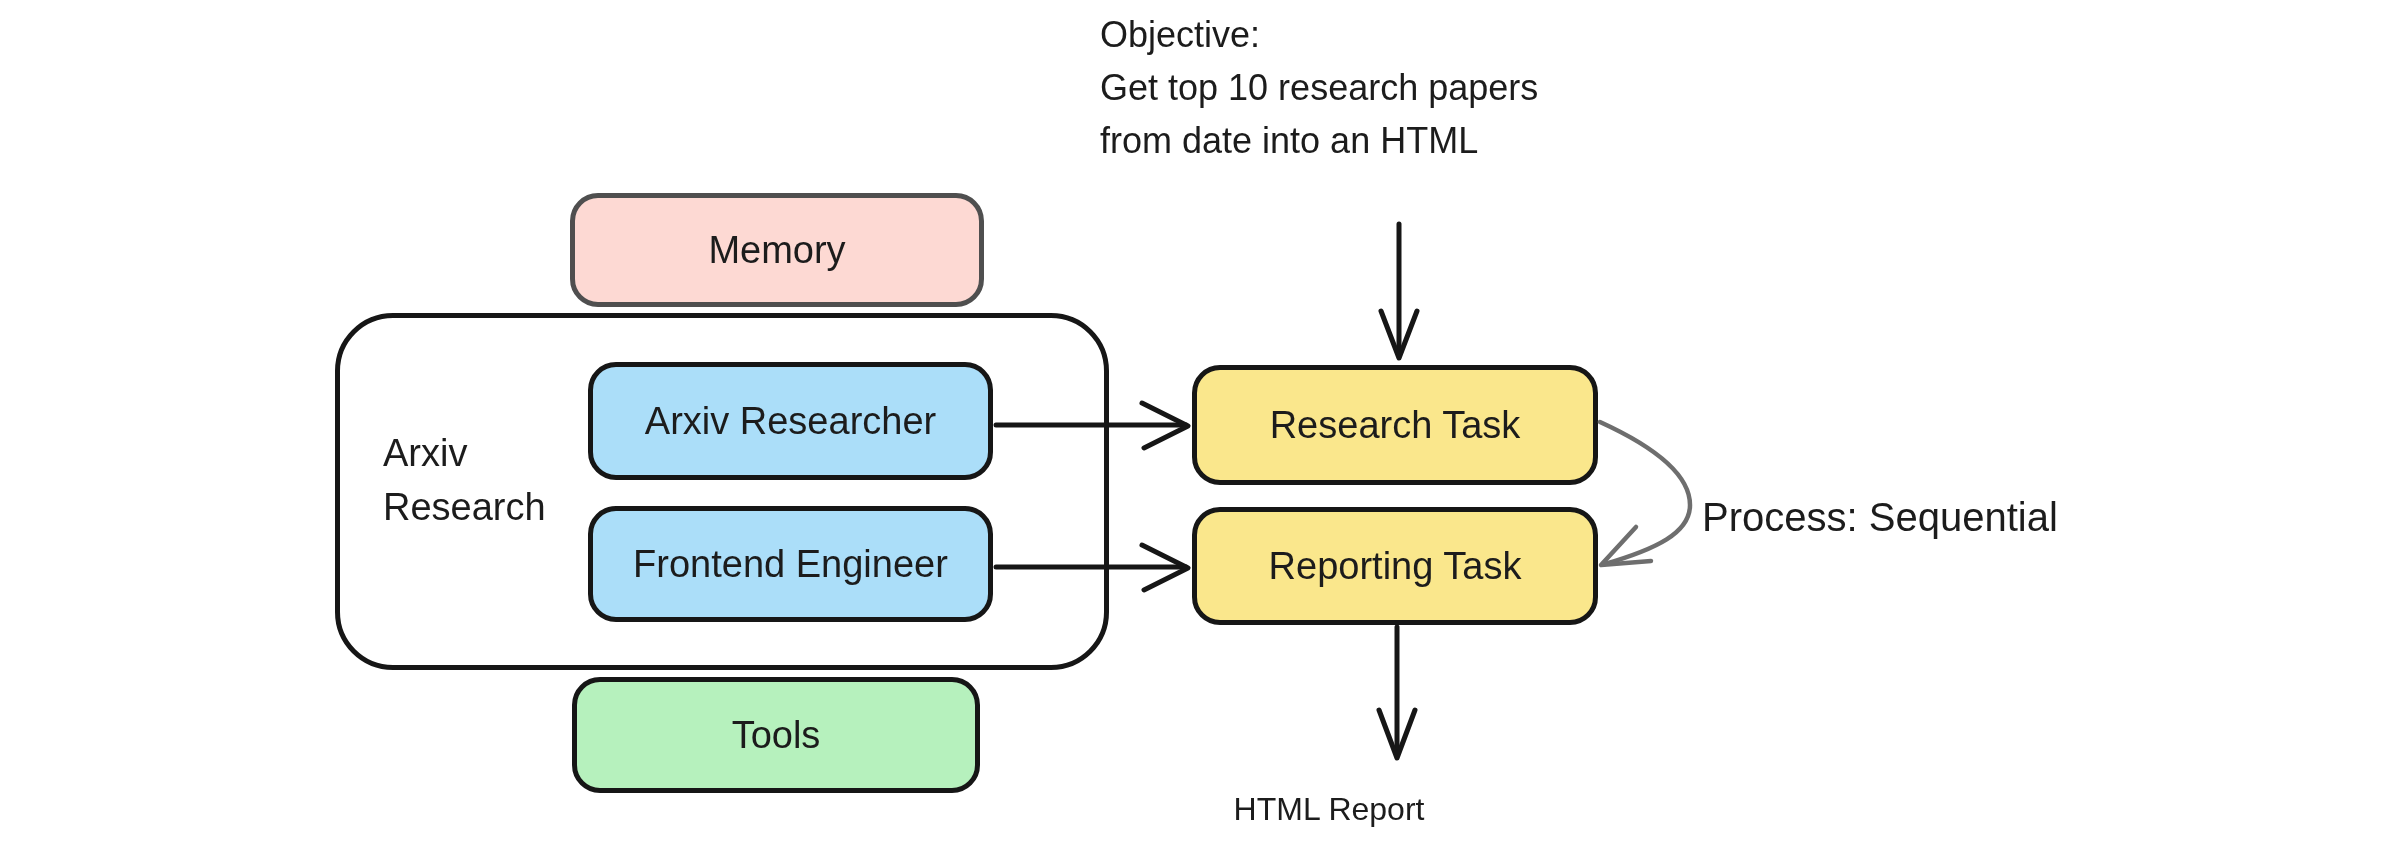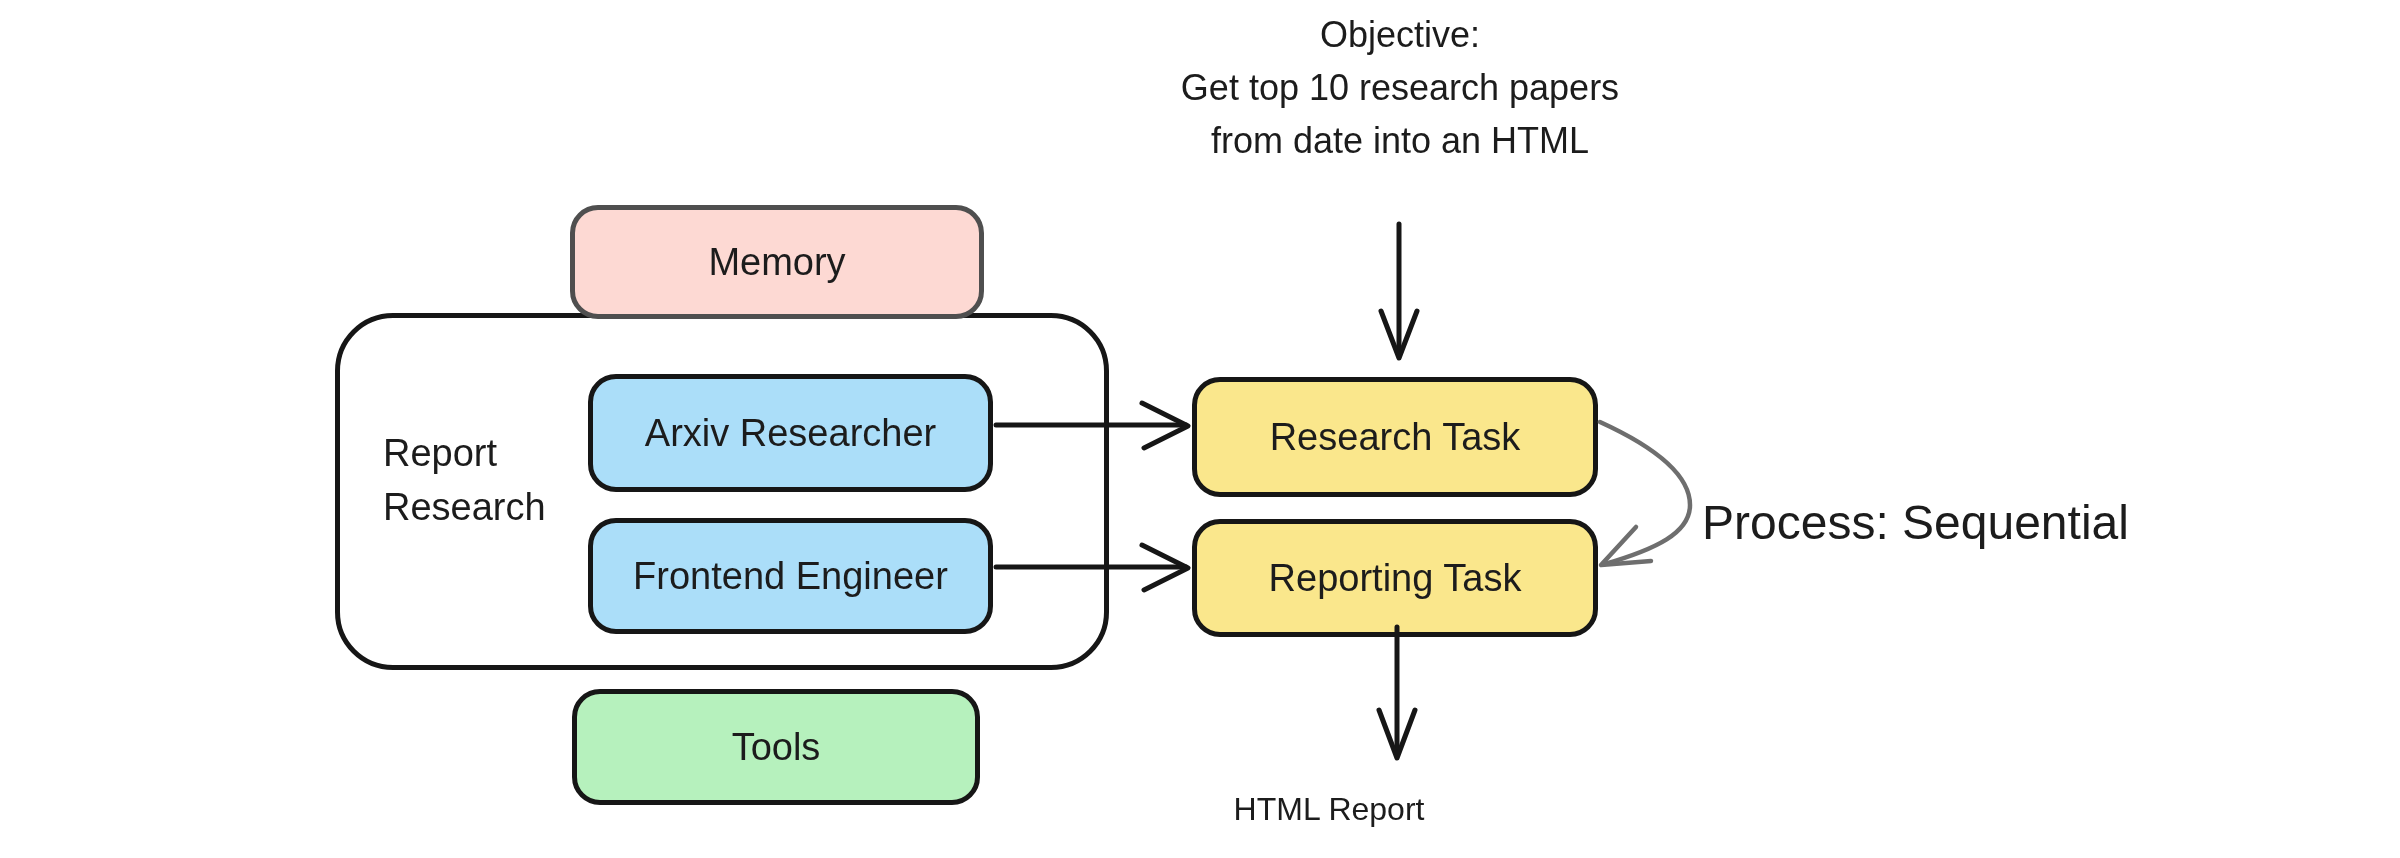--- a/index.html
+++ b/index.html
@@ -5,45 +5,45 @@
   html,body{margin:0;padding:0;background:#ffffff;}
   .canvas{
     position:relative;width:2400px;height:858px;overflow:hidden;
     background:var(--background,#ffffff);
     font-family:"Liberation Sans",sans-serif;
     color:var(--text,#1c1c1c);
   }
   .box{
     position:absolute;display:flex;align-items:center;justify-content:center;
     box-sizing:border-box;border:5px solid var(--border-dark,#161616);
-    border-radius:28px;font-size:38px;z-index:2;white-space:nowrap;margin-top:12px;
+    border-radius:28px;font-size:38px;z-index:2;white-space:nowrap;
   }
   .crew-container{
     position:absolute;left:335px;top:313px;width:774px;height:357px;
     box-sizing:border-box;border:5px solid var(--border-dark,#161616);
     border-radius:58px;background:#ffffff;z-index:1;
   }
   .memory-box{left:570px;top:193px;width:414px;height:114px;
     background:var(--memory-fill,#fdd9d3);border-color:var(--memory-border,#4f4f4f);}
   .agent-box-1{left:588px;top:362px;width:405px;height:118px;background:var(--agent-fill,#abdef9);}
   .agent-box-2{left:588px;top:506px;width:405px;height:116px;background:var(--agent-fill,#abdef9);align-items:center;}
   .tools-box{left:572px;top:677px;width:408px;height:116px;background:var(--tools-fill,#b6f1bd);}
   .task-box-1{left:1192px;top:365px;width:406px;height:120px;background:var(--task-fill,#fae78c);}
   .task-box-2{left:1192px;top:507px;width:406px;height:118px;background:var(--task-fill,#fae78c);}
   .crew-label{
     position:absolute;left:383px;top:426px;z-index:2;
     font-size:38px;line-height:54px;white-space:nowrap;
   }
   .objective-text{
     position:absolute;left:1100px;top:8px;width:600px;z-index:2;
-    text-align:center;font-size:36px;line-height:53px;
+    text-align:left;font-size:36px;line-height:53px;
   }
   .process-label{
     position:absolute;left:1702px;top:495px;z-index:2;
-    font-size:48px;white-space:nowrap;
+    font-size:40px;white-space:nowrap;
   }
   .output-label{
     position:absolute;left:1179px;top:791px;width:300px;z-index:2;
     text-align:center;font-size:32px;white-space:nowrap;
   }
   svg.arrows-layer{position:absolute;left:0;top:0;z-index:5;pointer-events:none;}
   .arrow-black{stroke:var(--border-dark,#161616);stroke-width:5;fill:none;stroke-linecap:round;stroke-linejoin:round;}
   .arrow-gray{stroke:var(--sequential-arrow,#6e6e6e);stroke-width:4.5;fill:none;stroke-linecap:round;stroke-linejoin:round;}
 </style>
 </head>
@@ -53,21 +53,21 @@
 
   <div class="objective-text">
     <div>Objective:</div>
     <div>Get top 10 research papers</div>
     <div>from date into an HTML</div>
   </div>
 
   <div class="crew-container"></div>
 
   <div class="crew-label">
-    <div>Report</div>
+    <div>Arxiv</div>
     <div>Research</div>
   </div>
 
   <div class="box memory-box">
     <span>Memory</span>
   </div>
 
   <div class="box agent-box-1">
     <span>Arxiv Researcher</span>
   </div>

